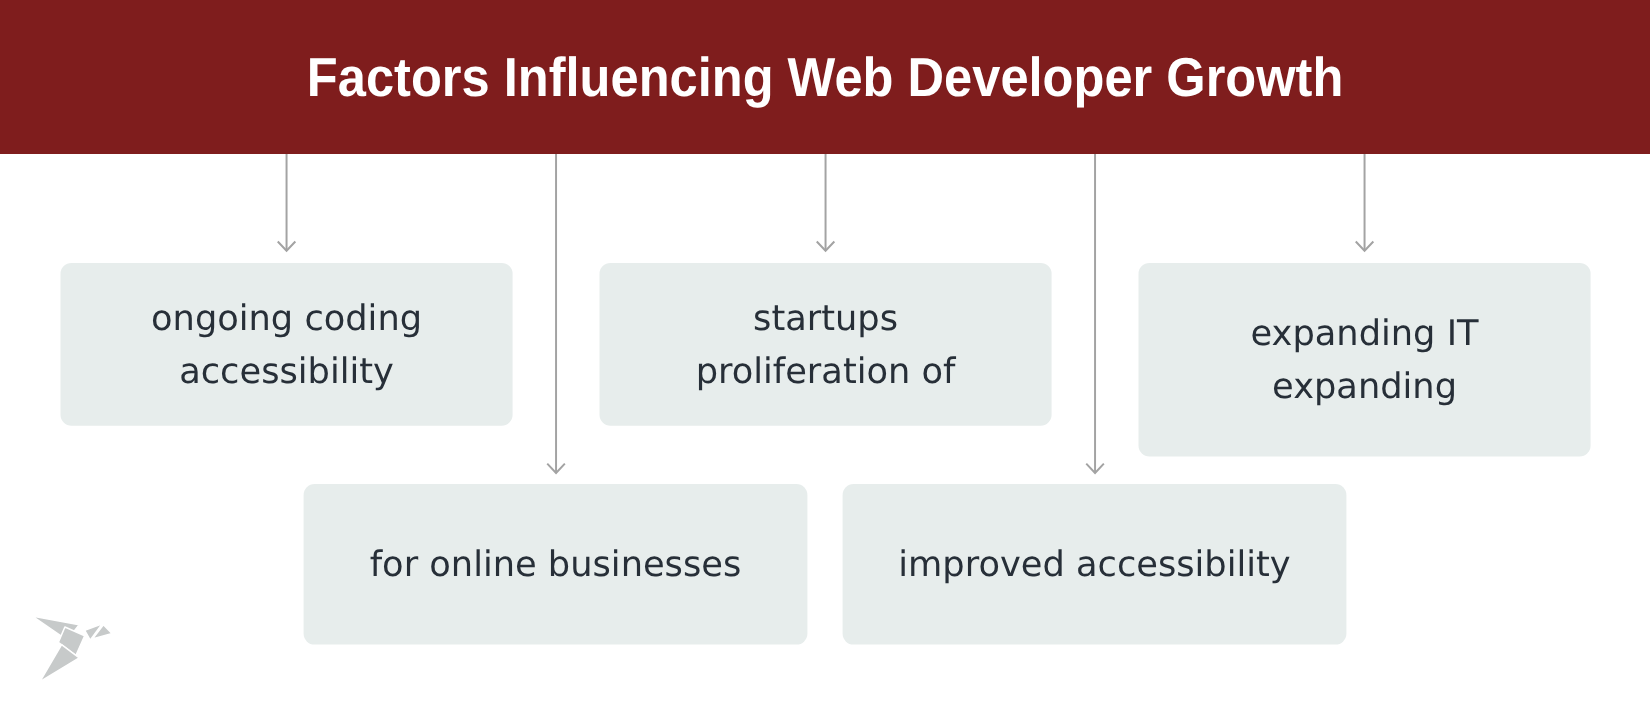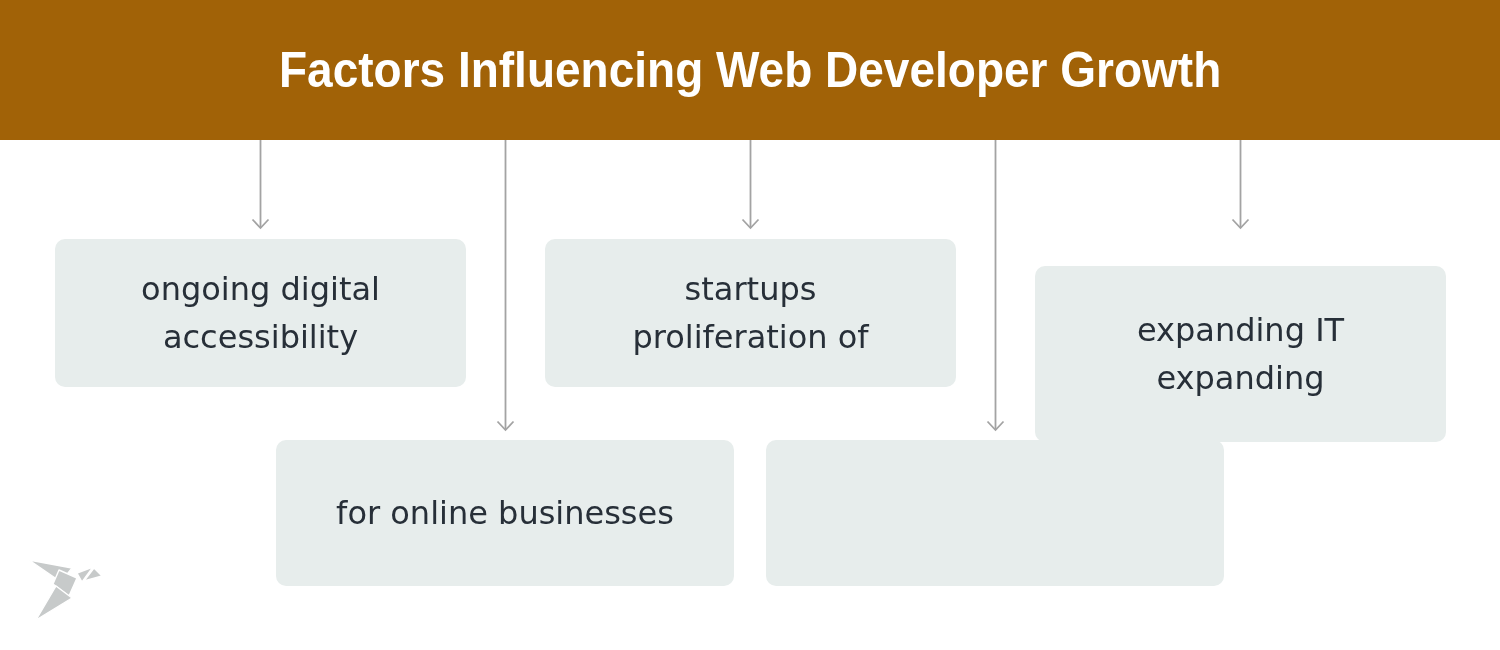--- a/index.html
+++ b/index.html
@@ -12,21 +12,21 @@
   .page {
     position: relative;
     width: 1500px;
     height: 650px;
     background: #ffffff;
   }
   .header {
     position: absolute;
     left: 0; top: 0;
     width: 1500px; height: 140px;
-    background: #a16207;
+    background: #7f1d1d;
     display: flex;
     align-items: center;
     justify-content: center;
   }
   .title {
     color: #ffffff;
     font-family: "Liberation Sans", sans-serif;
     font-size: 50px;
     font-weight: 800;
     letter-spacing: 0px;
@@ -49,21 +49,21 @@
     flex-direction: column;
     align-items: center;
     justify-content: center;
     text-align: center;
     color: #272f38;
     font-size: 32px;
     line-height: 48px;
   }
   .b1 { left: 55px;  top: 239px; width: 411px; height: 148px; }
   .b2 { left: 545px; top: 239px; width: 411px; height: 148px; }
-  .b3 { left: 1035px;top: 239px; width: 411px; height: 176px; margin-top: 27px; }
+  .b3 { left: 1035px;top: 239px; width: 411px; height: 176px; }
   .b4 { left: 276px; top: 440px; width: 458px; height: 146px; }
   .b5 { left: 766px; top: 440px; width: 458px; height: 146px; }
   .logo {
     position: absolute;
     left: 15px; top: 548px;
     width: 100px; height: 90px;
   }
 </style>
 </head>
 <body>
@@ -91,39 +91,40 @@
       <line x1="995.5" y1="140" x2="995.5" y2="430"></line>
       <polyline points="987.5,421.5 995.5,430 1003.5,421.5"></polyline>
     </g>
     <g>
       <line x1="1240.5" y1="140" x2="1240.5" y2="228"></line>
       <polyline points="1232.5,219.5 1240.5,228 1248.5,219.5"></polyline>
     </g>
   </svg>
 
   <div class="factor-box b1">
-    <span>ongoing digital</span>
+    <span>ongoing coding</span>
     <span>accessibility</span>
   </div>
 
   <div class="factor-box b2">
     <span>startups</span>
     <span>proliferation of</span>
   </div>
 
   <div class="factor-box b3">
     <span>expanding IT</span>
     <span>expanding</span>
   </div>
 
   <div class="factor-box b4">
     <span>for online businesses</span>
   </div>
 
   <div class="factor-box b5">
+    <span>improved accessibility</span>
   </div>
 
   <svg class="logo" viewBox="0 0 100 90" xmlns="http://www.w3.org/2000/svg" fill="#c7caca" stroke="#ffffff" stroke-width="1.4" stroke-linejoin="round">
     <polygon points="14,12 57,20 46,34"></polygon>
     <polygon points="44,22 62,30 54,48 38,36"></polygon>
     <polygon points="62,25 78,19 67,34"></polygon>
     <polygon points="79,20 87,28 69,33"></polygon>
     <polygon points="41,38 57,50 21,72"></polygon>
   </svg>
 

